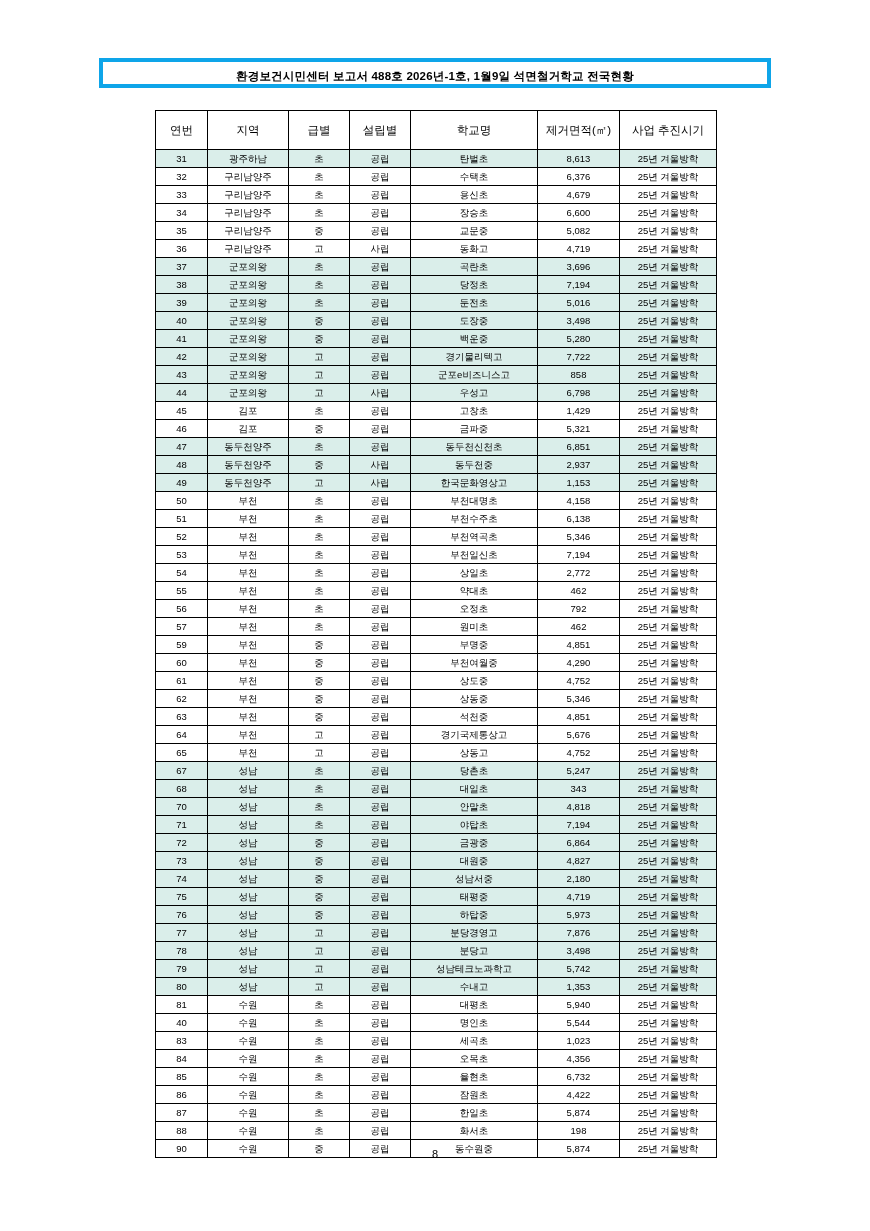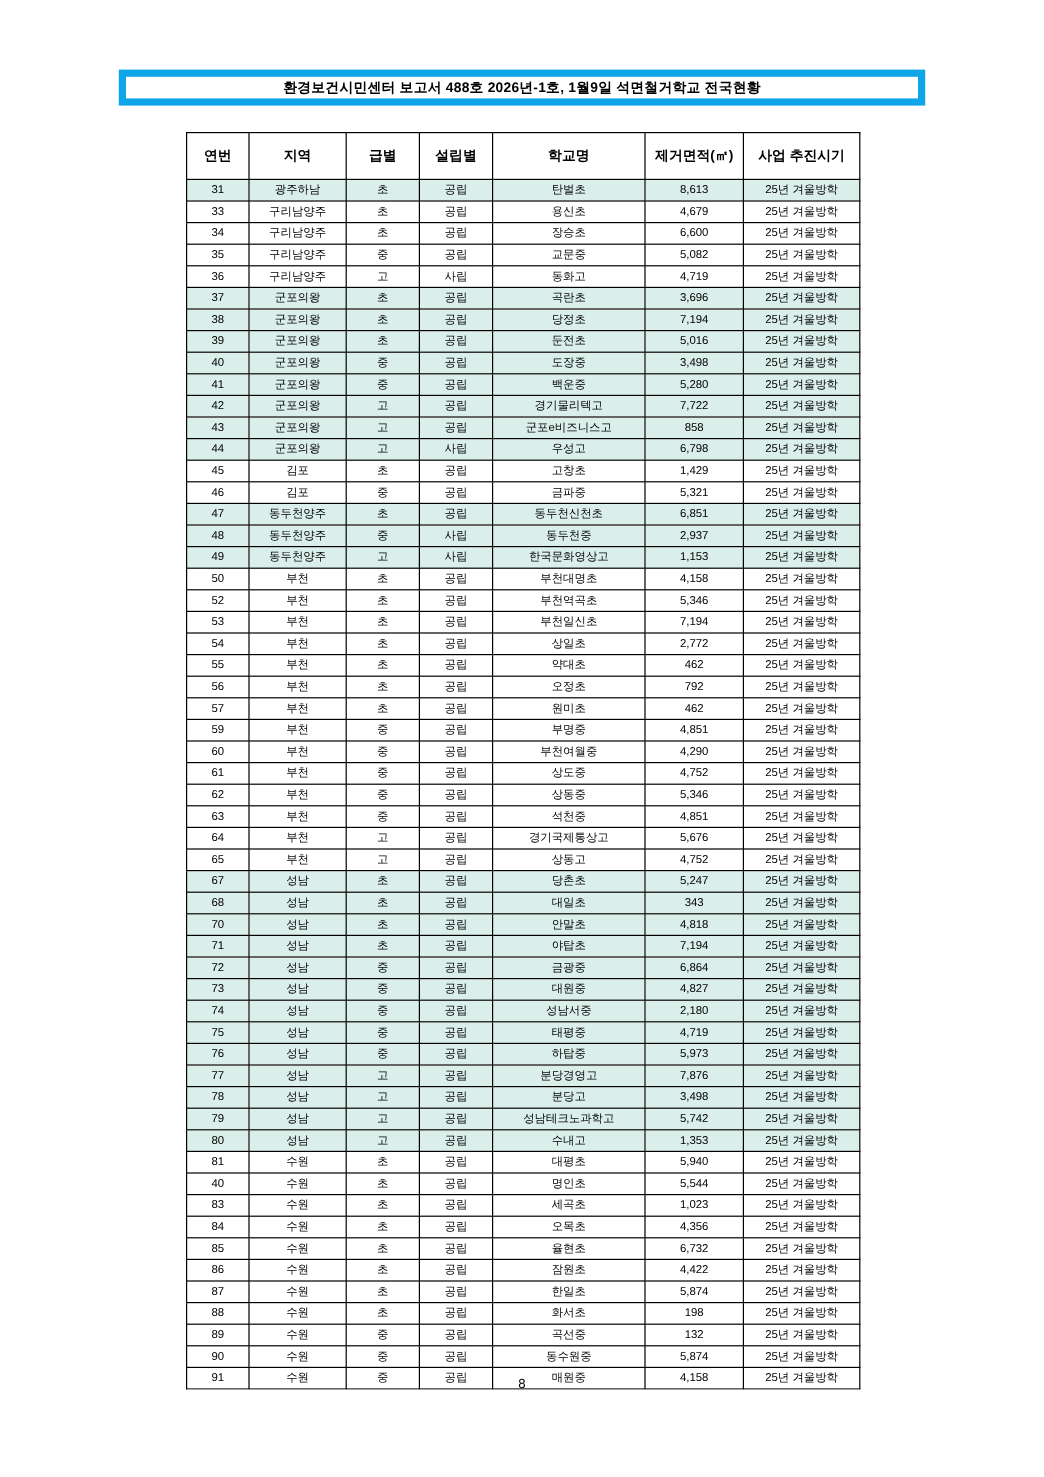--- a/index.html
+++ b/index.html
@@ -23,24 +23,24 @@
     height: 1231px;
   }
 
   
   .header-box {
     position: absolute;
     left: 99px;
     top: 58px;
     width: 672px;
     height: 30px;
-    border: 6px solid #0ea5e9;
+    border: 4px solid #0ea5e9;
     box-sizing: border-box;
     display: flex;
-    align-items: center;
+    align-items: flex-end;
     justify-content: center;
   }
   .header-text {
     font-size: 11.5px;
     font-weight: bold;
     letter-spacing: 0.2px;
     white-space: nowrap;
   }
 
   
@@ -70,21 +70,21 @@
     padding: 0;
     height: 17px;
     line-height: 17px;
     white-space: nowrap;
     overflow: hidden;
   }
   table.data thead th {
     height: 38px;
     line-height: 38px;
     font-size: 11.5px;
-    font-weight: bold;
+    font-weight: normal;
   }
   td.num  { text-align: center; }
   td.area { text-align: center; }
   td.time { text-align: center; padding-left: 6px; text-align: left; }
 
   tr.hl td { background: #daeeea; }
 
   
   .clip-mask {
     position: absolute;
@@ -140,20 +140,29 @@
           <tr class="hl">
             <td class="num">31</td>
             <td>광주하남</td>
             <td>초</td>
             <td>공립</td>
             <td>탄벌초</td>
             <td class="area">8,613</td>
             <td class="time">25년 겨울방학</td>
           </tr>
           <tr>
+            <td class="num">32</td>
+            <td>구리남양주</td>
+            <td>초</td>
+            <td>공립</td>
+            <td>수택초</td>
+            <td class="area">6,376</td>
+            <td class="time">25년 겨울방학</td>
+          </tr>
+          <tr>
             <td class="num">33</td>
             <td>구리남양주</td>
             <td>초</td>
             <td>공립</td>
             <td>용신초</td>
             <td class="area">4,679</td>
             <td class="time">25년 겨울방학</td>
           </tr>
           <tr>
             <td class="num">34</td>
@@ -302,20 +311,29 @@
           <tr>
             <td class="num">50</td>
             <td>부천</td>
             <td>초</td>
             <td>공립</td>
             <td>부천대명초</td>
             <td class="area">4,158</td>
             <td class="time">25년 겨울방학</td>
           </tr>
           <tr>
+            <td class="num">51</td>
+            <td>부천</td>
+            <td>초</td>
+            <td>공립</td>
+            <td>부천수주초</td>
+            <td class="area">6,138</td>
+            <td class="time">25년 겨울방학</td>
+          </tr>
+          <tr>
             <td class="num">52</td>
             <td>부천</td>
             <td>초</td>
             <td>공립</td>
             <td>부천역곡초</td>
             <td class="area">5,346</td>
             <td class="time">25년 겨울방학</td>
           </tr>
           <tr>
             <td class="num">53</td>
@@ -605,29 +623,20 @@
             <td class="area">5,874</td>
             <td class="time">25년 겨울방학</td>
           </tr>
           <tr>
             <td class="num">88</td>
             <td>수원</td>
             <td>초</td>
             <td>공립</td>
             <td>화서초</td>
             <td class="area">198</td>
-            <td class="time">25년 겨울방학</td>
-          </tr>
-          <tr>
-            <td class="num">89</td>
-            <td>수원</td>
-            <td>중</td>
-            <td>공립</td>
-            <td>곡선중</td>
-            <td class="area">132</td>
             <td class="time">25년 겨울방학</td>
           </tr>
           <tr>
             <td class="num">90</td>
             <td>수원</td>
             <td>중</td>
             <td>공립</td>
             <td>동수원중</td>
             <td class="area">5,874</td>
             <td class="time">25년 겨울방학</td>

